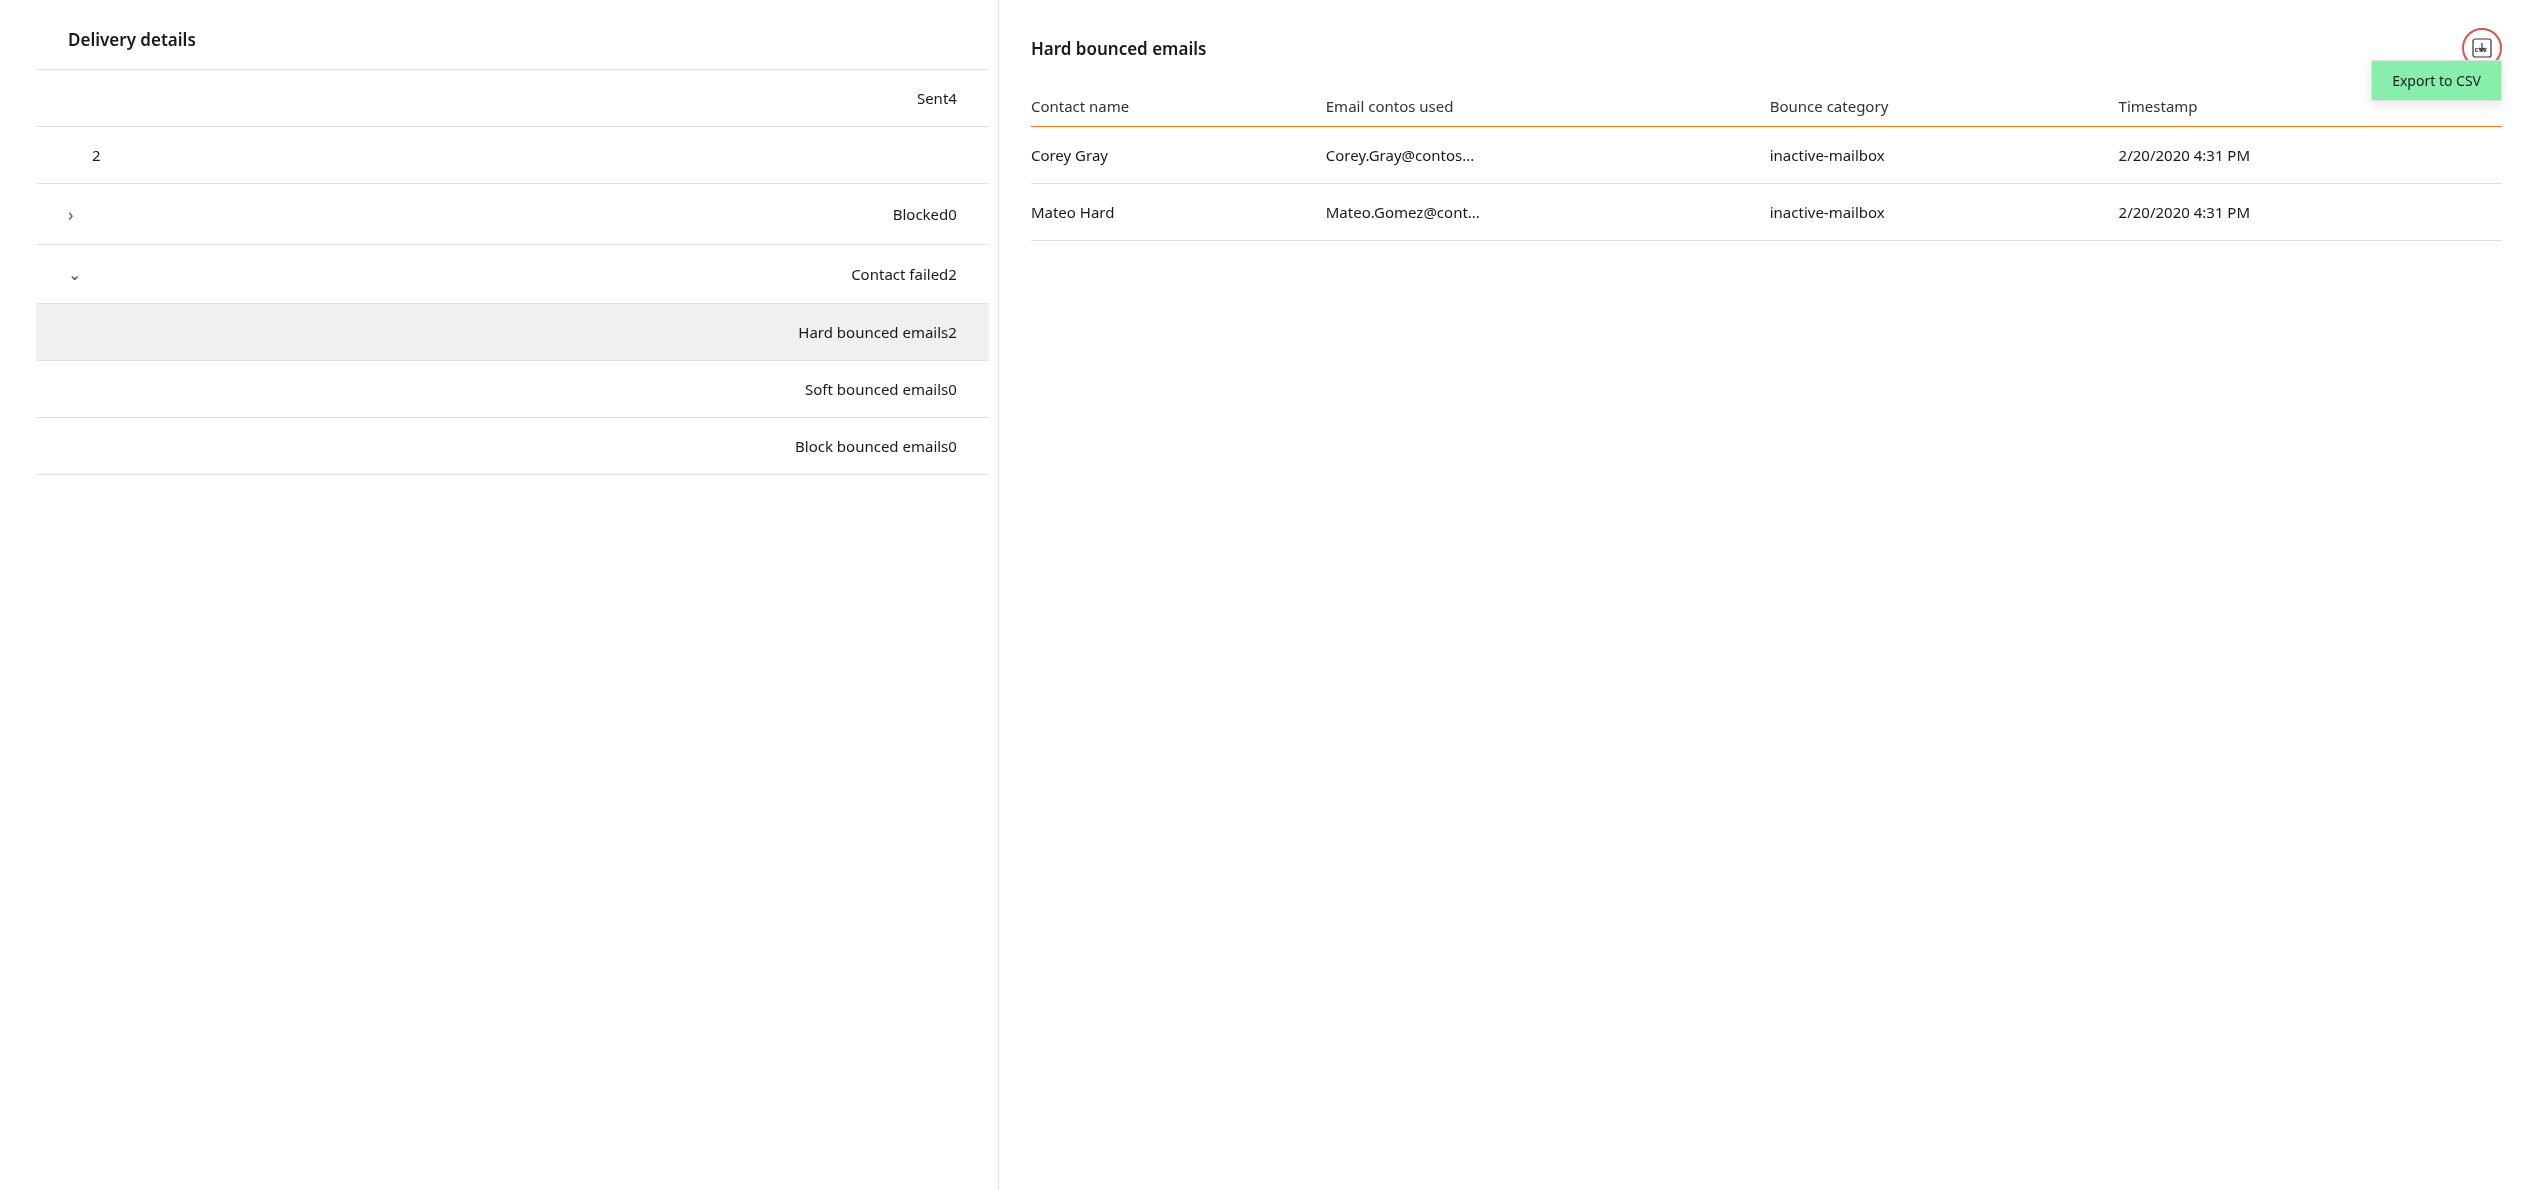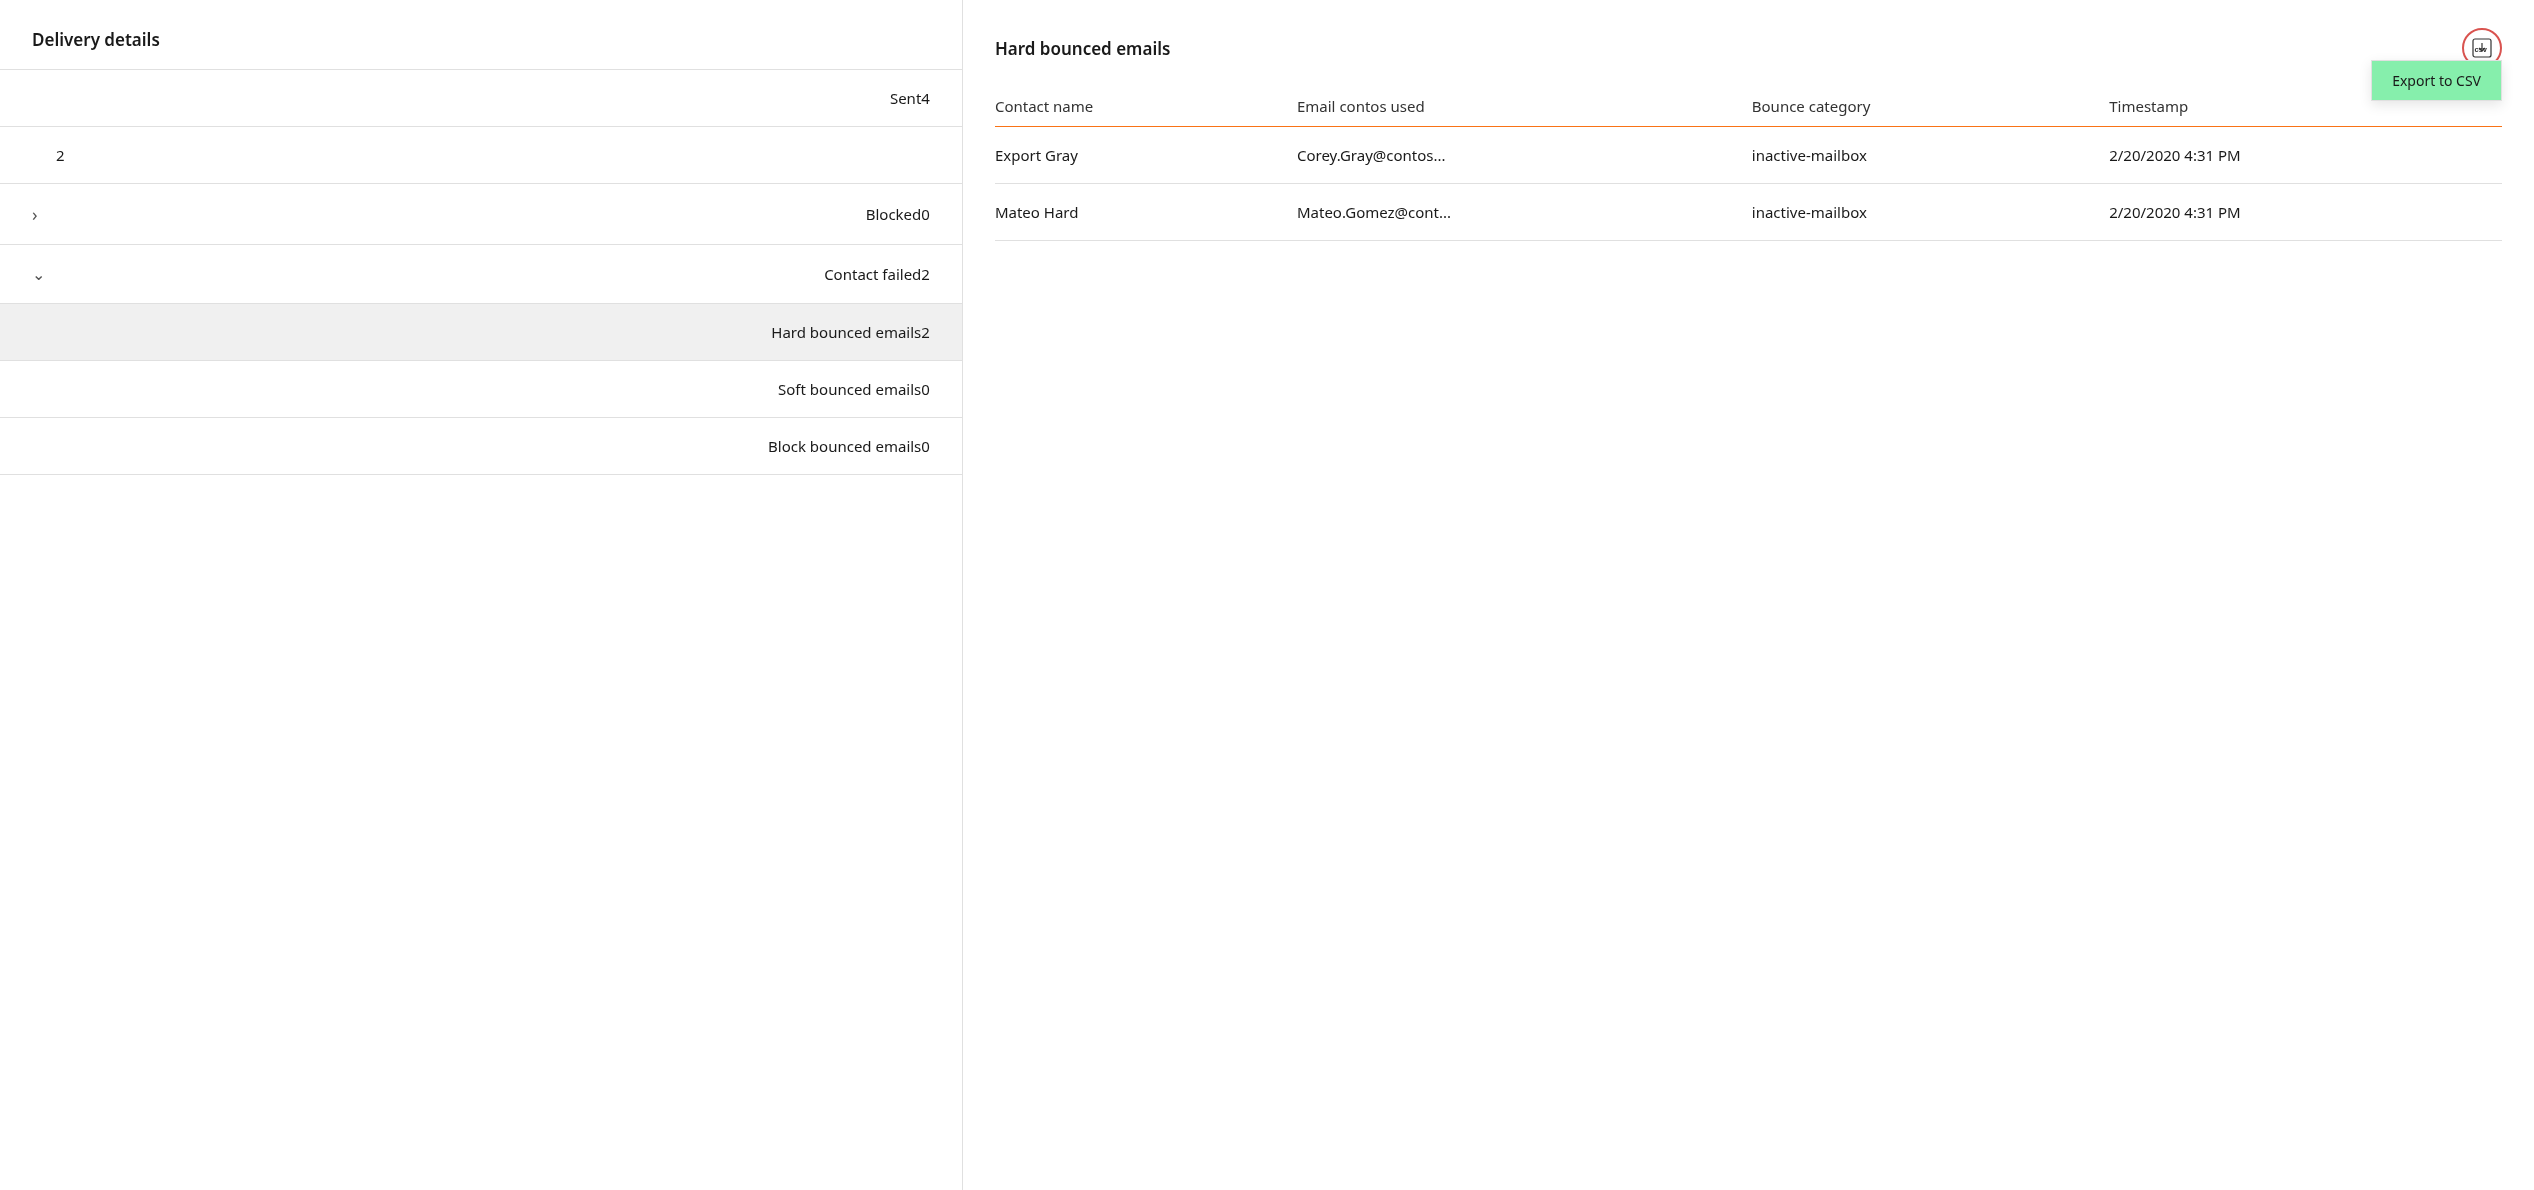--- a/index.html
+++ b/index.html
@@ -19,21 +19,22 @@
       display: flex;
       width: 100%;
       min-height: 100vh;
       background: #fff;
     }
 
     
     .left-panel {
       width: 38%;
       border-right: 1px solid #e0e0e0;
-      padding: 28px 0 0 0;
+      padding: 28px 9px 0 0;
+      margin-left: 36px;
     }
 
     .panel-title {
       font-size: 17px;
       font-weight: 600;
       padding: 0 32px 18px 32px;
       color: #1a1a1a;
       border-bottom: 1px solid #e0e0e0;
     }
 
@@ -215,21 +216,21 @@
       <thead>
         <tr>
           <th>Contact name</th>
           <th>Email contos used</th>
           <th>Bounce category</th>
           <th>Timestamp</th>
         </tr>
       </thead>
       <tbody id="table-body">
       <tr>
-            <td>Export Gray</td>
+            <td>Corey Gray</td>
             <td>Corey.Gray@contos...</td>
             <td>inactive-mailbox</td>
             <td>2/20/2020 4:31 PM</td>
           </tr>
           <tr>
             <td>Mateo Hard</td>
             <td>Mateo.Gomez@cont...</td>
             <td>inactive-mailbox</td>
             <td>2/20/2020 4:31 PM</td>
           </tr>

